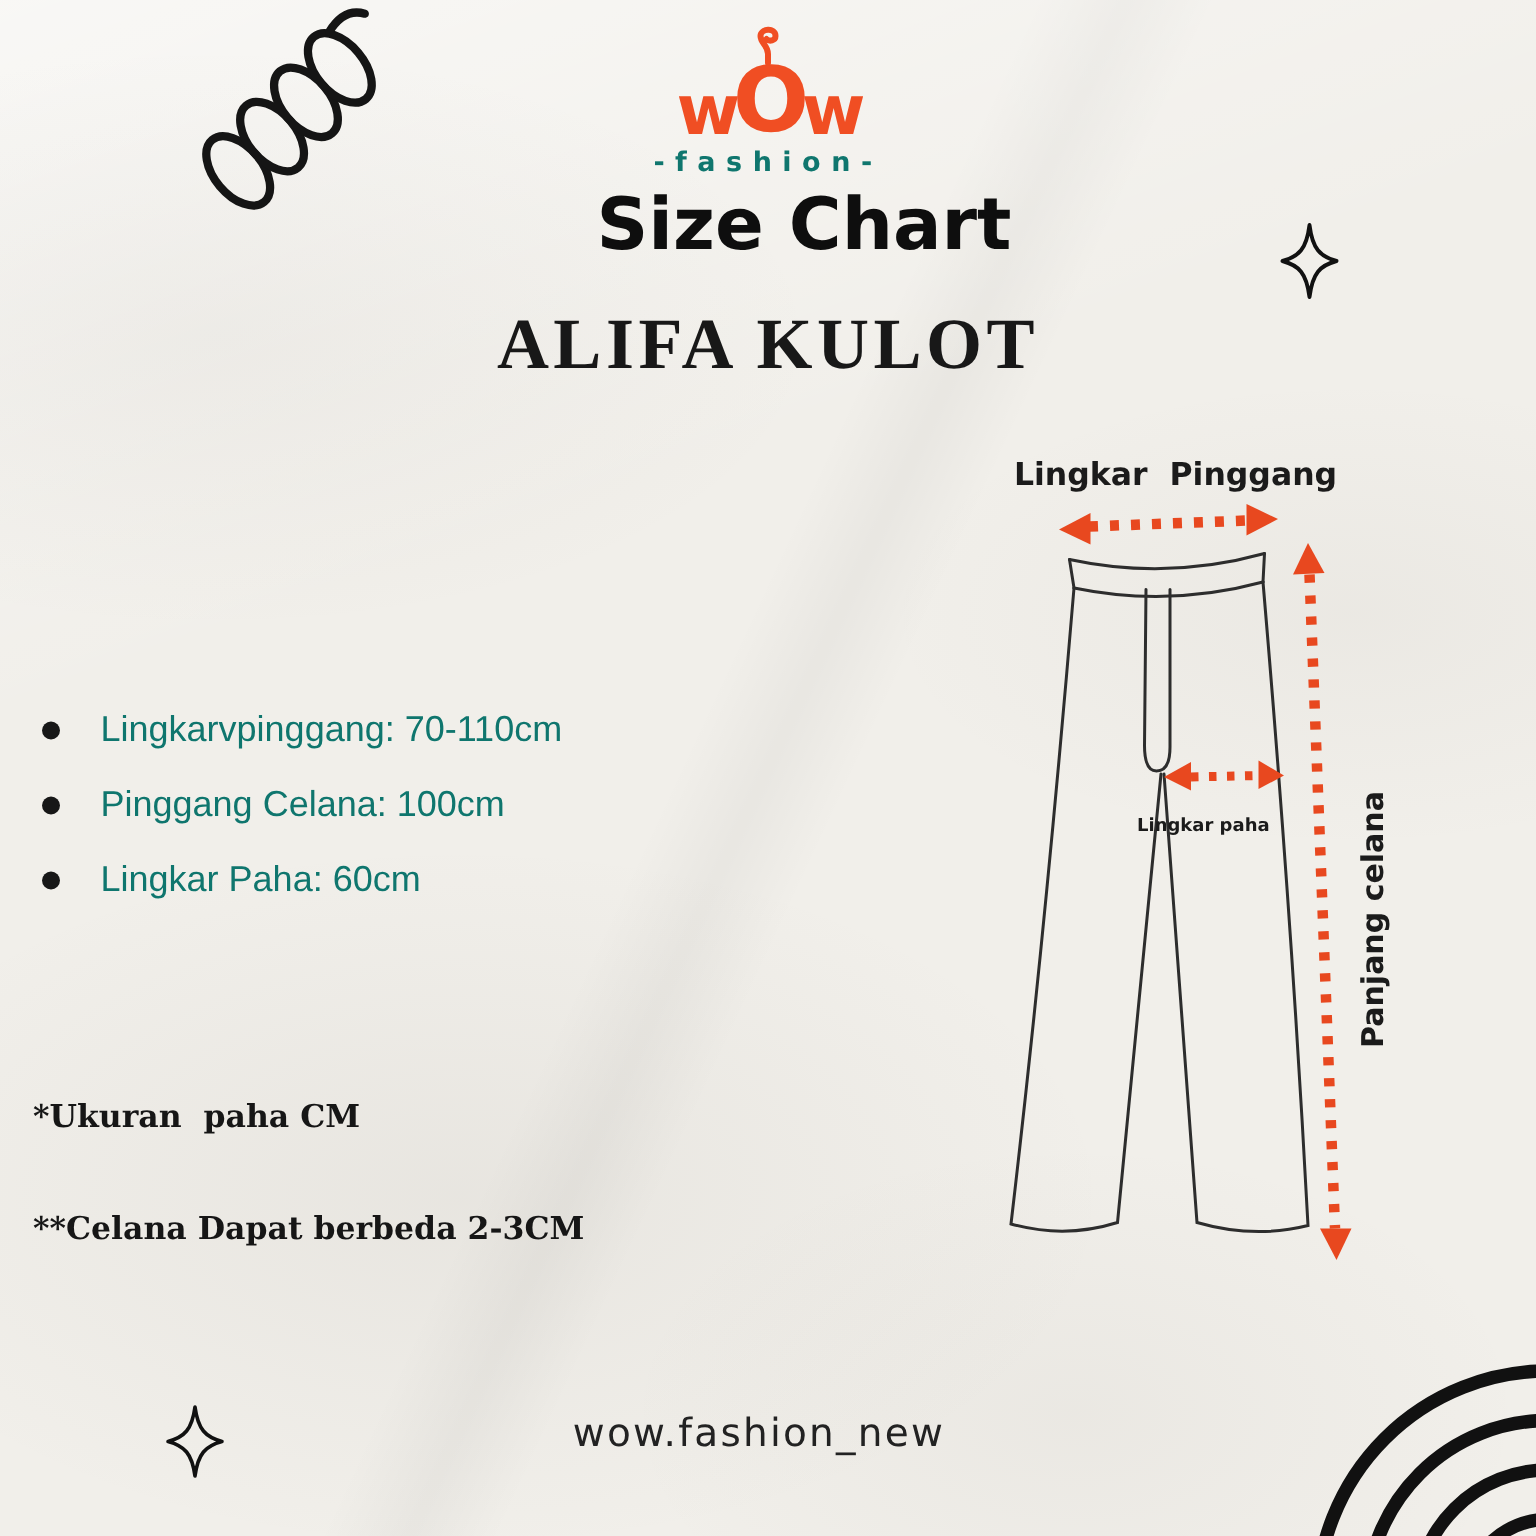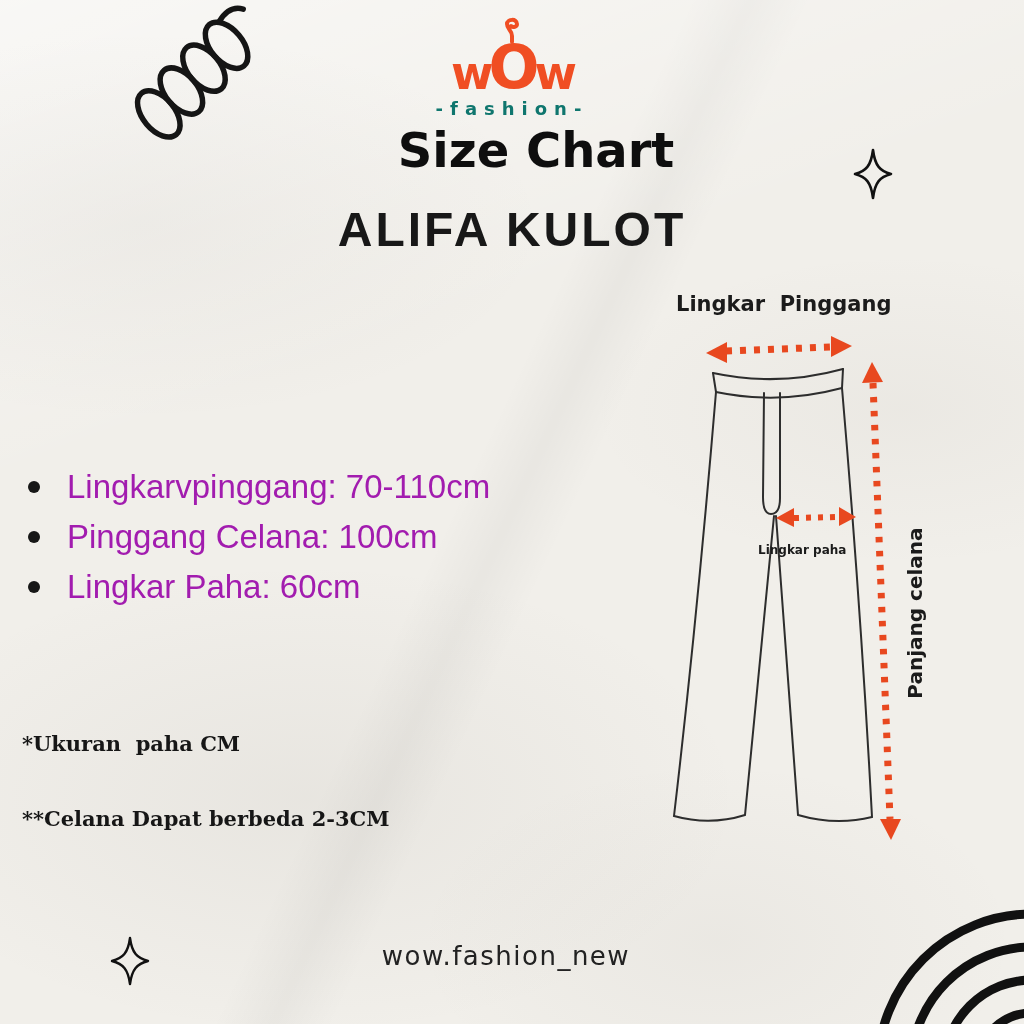--- a/index.html
+++ b/index.html
@@ -52,33 +52,33 @@
     font-size:48px;font-weight:800;color:#0e0e0e;
     letter-spacing:0px;
     font-family:"DejaVu Sans", sans-serif;
     margin-left:48px;
   }
   .product-title{
     left:0;right:0;top:202px;
     text-align:center;
     font-size:48px;font-weight:700;color:#181818;
     letter-spacing:3px;
-    font-family:Liberation Sans, sans-serif;
+    font-family:Liberation Serif, serif;
   }
 
   
   .specs{
     left:28px;top:462px;
     list-style:none;margin:0;padding:0;
   }
   .specs li{
     display:flex;align-items:center;
     height:50px;
-    font-size:33px;
-    color:#a21caf;
+    font-size:24px;
+    color:#0f766e;
     font-family:"Liberation Sans", sans-serif;
   }
   .specs .dot{
     width:12px;height:12px;border-radius:50%;
     background:#171717;flex:0 0 auto;
     margin-right:27px;
   }
 
   
   .notes{
@@ -88,21 +88,21 @@
     font-size:21px;line-height:25px;
     white-space:pre;
   }
 
   
   .diagram-label{
     font-weight:700;color:#1b1b1b;
     font-family:"DejaVu Sans", sans-serif;
   }
   .waist-label{
-    left:676px;top:292px;width:210px;
+    left:676px;top:304px;width:210px;
     text-align:right;font-size:21px;
     white-space:pre;
   }
   .thigh-label{
     left:758px;top:535px;width:90px;
     text-align:left;font-size:12px;line-height:31px;
   }
   .length-label{
     left:826px;top:600px;width:180px;height:26px;
     transform:rotate(-90deg);

